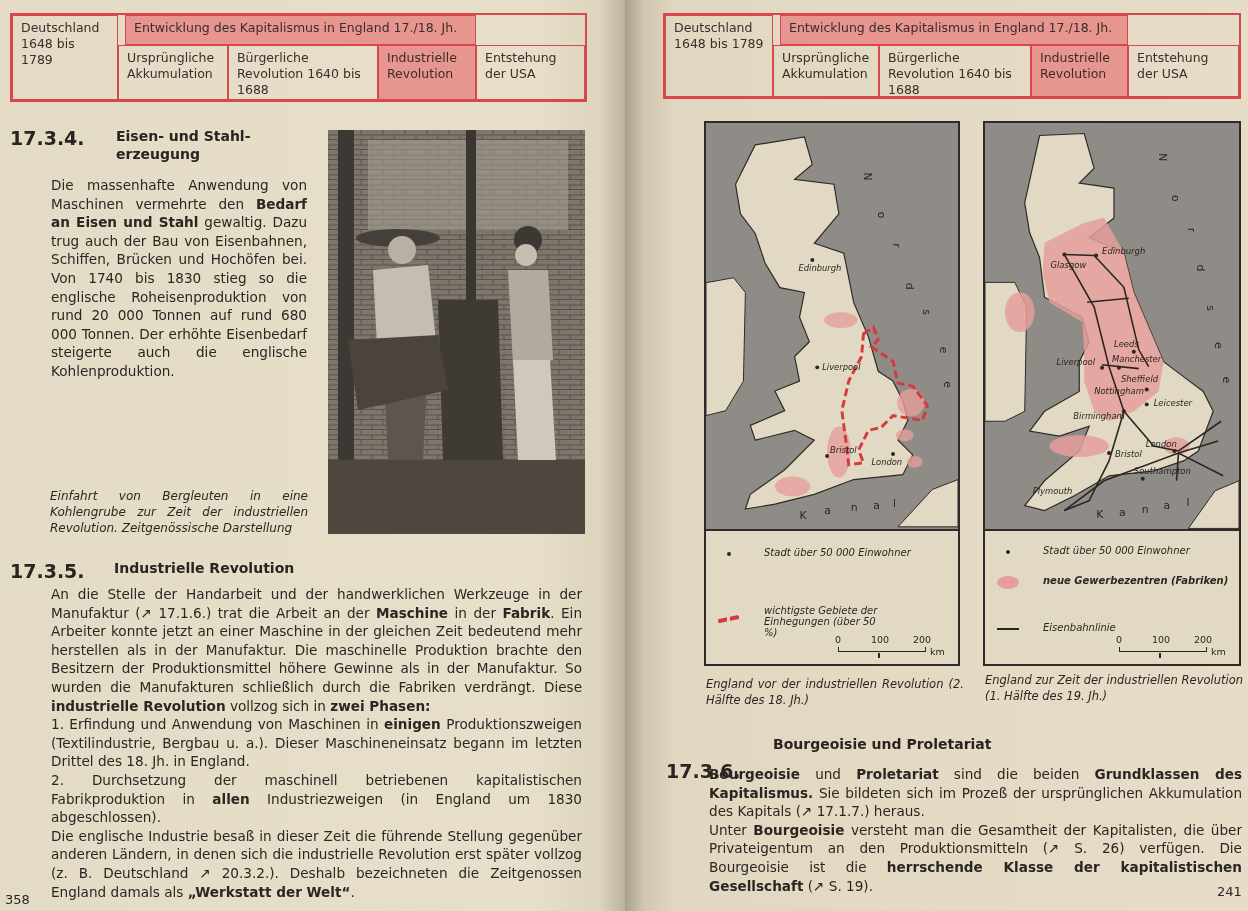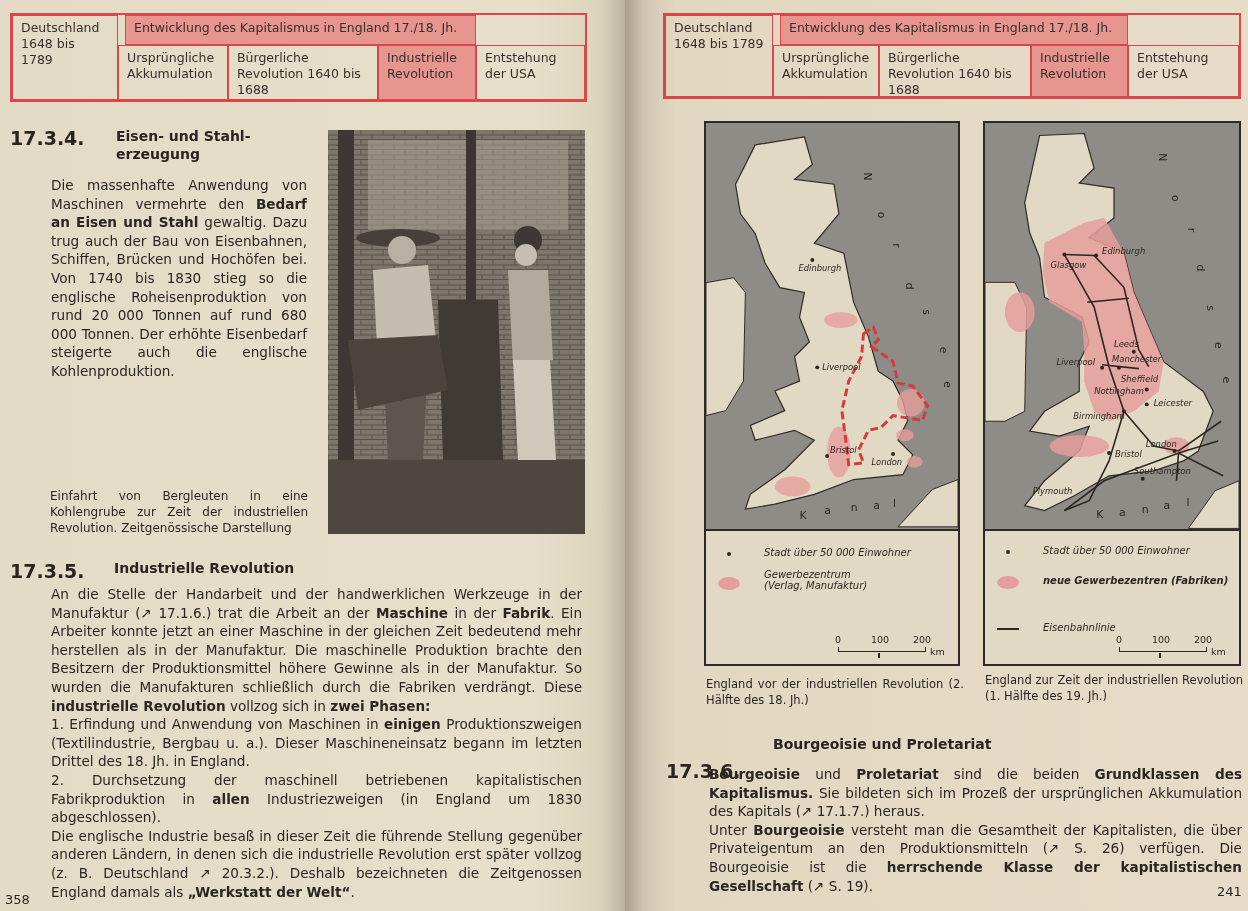--- a/index.html
+++ b/index.html
@@ -19,21 +19,21 @@
   .c-dev { grid-row: 1; grid-column: 2 / span 3; margin-left: 7px; }
   .c-usa { grid-row: 1 / span 2; grid-column: 5; margin-top: 30px; }
   .c-acc { grid-row: 2; grid-column: 2; }
   .c-bur { grid-row: 2; grid-column: 3; }
   .c-ind { grid-row: 2; grid-column: 4; }
 
   .secnum { position: absolute; font-weight: bold; font-size: 19px; color: #2a2420; }
   .sectitle { position: absolute; font-weight: bold; font-size: 14px; line-height: 18px; color: #2a2420; }
   .para { position: absolute; font-size: 13.6px; line-height: 18.6px; text-align: justify; color: #2a2622; }
   .para b { font-weight: bold; }
-  .caption { position: absolute; font-size: 12px; line-height: 16px; color: #2a2622; }
+  .caption { position: absolute; font-style: italic; font-size: 12px; line-height: 16px; color: #2a2622; }
   .pagenum { position: absolute; font-size: 13px; color: #2a2622; }
 
   
   .illus { position: absolute; left: 328px; top: 130px; width: 257px; height: 404px; background: #8e877d; overflow: hidden; }
   .illus svg { width: 100%; height: 100%; display: block; }
 
   
   .mapbox { position: absolute; top: 121px; width: 256px; height: 545px; border: 2px solid #2f2a27; background: #e2d9c4; }
   .mapbox .sea { position: absolute; left: 0; top: 0; width: 100%; height: 408px; background: #8f8b86; border-bottom: 2px solid #2f2a27; overflow: hidden; }
   .mapbox svg { width: 100%; height: 100%; display: block; }
@@ -150,25 +150,25 @@
       <text class="sealabel" x="190" y="388">l</text>
     </svg>
   </div>
   <div class="legend">
     <div class="lg-row" style="top:14px;">
         <span class="lg-sym">
           <span class="dot"></span>
         </span>
         <span>Stadt über 50 000 Einwohner</span>
       </div>
-    <div class="lg-row" style="top:36px; width:170px;">
+    <div class="lg-row" style="top:72px; width:170px;">
         <span class="lg-sym" style="height:28px;">
-          <span class="blob"></span>
-        </span>
-        <span>Gewerbezentrum (Verlag, Manufaktur)</span>
+          <span class="dash"></span>
+        </span>
+        <span>wichtigste Gebiete der Einhegungen (über 50 %)</span>
       </div>
     <div class="scale">
       <span style="left:1px;">0</span>
       <span style="left:37px;">100</span>
       <span style="left:79px;">200</span>
       <div class="bar"></div>
         <div class="tick"></div>
       <span style="left:96px; top:12px;">km</span>
     </div>
   </div>

